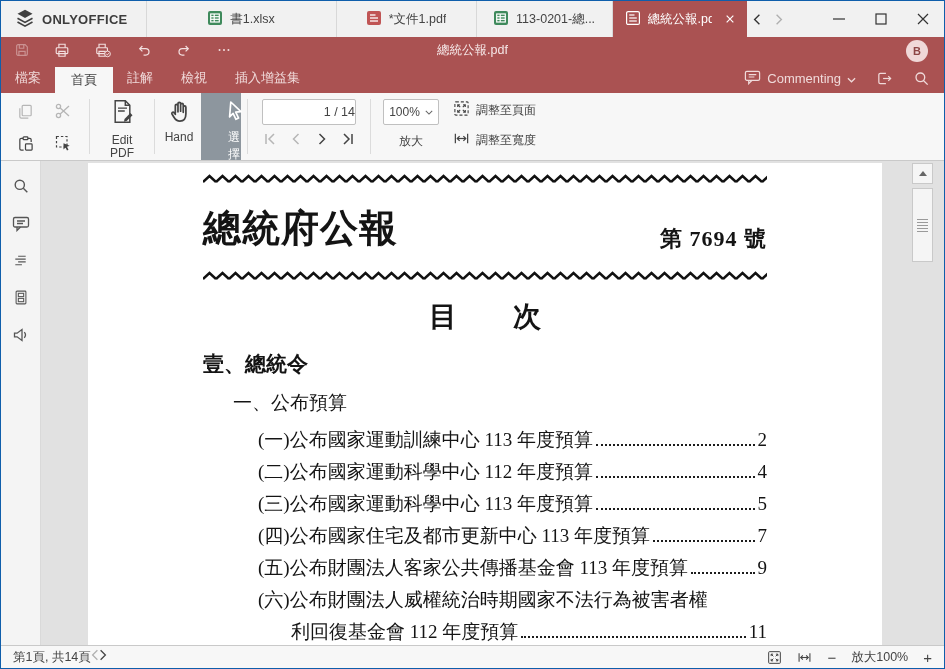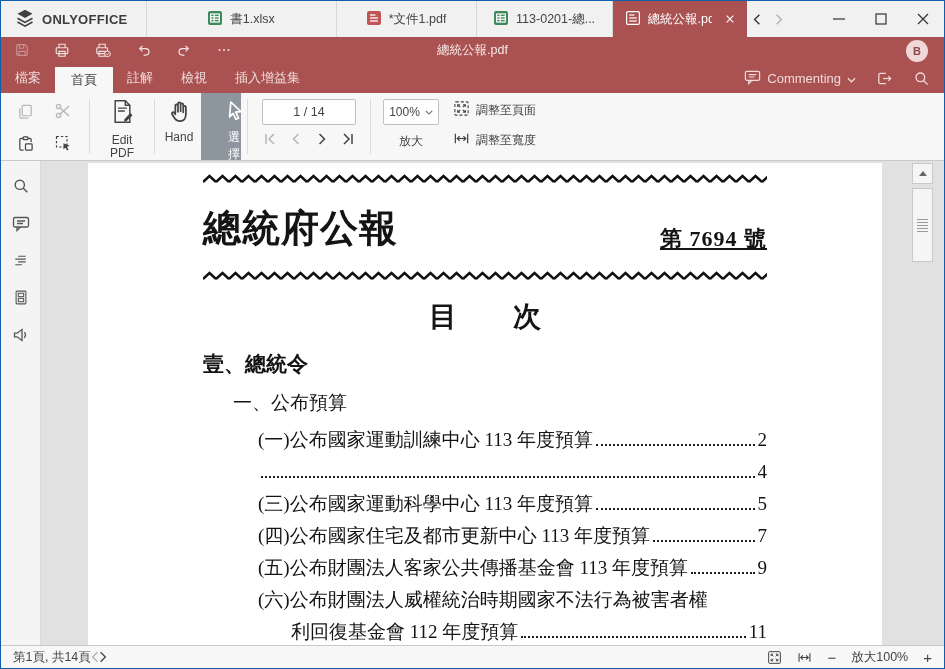--- a/index.html
+++ b/index.html
@@ -43,39 +43,39 @@
   .sep { width:1px; background:#dcdcdc; margin:6px 4px; }
   .grp-clip { display:grid; grid-template-columns:24px 24px; grid-template-rows:24px 24px; gap:8px 14px; padding:6px 10px 0 10px; align-items:center; justify-items:center; }
   .tbtn { display:flex; align-items:center; justify-content:center; color:#444; cursor:pointer; }
   .tbtn.disabled { color:#b6b6b6; cursor:default; }
   .grp-edit { display:flex; flex-direction:column; align-items:center; justify-content:space-between; padding:5px 10px 0; cursor:pointer; }
   .grp-edit .lbl { margin-top:2px; width:36px; text-align:center; line-height:13px; color:#444; }
   .toolcol { display:flex; flex-direction:column; align-items:center; padding-top:6px; width:40px; cursor:pointer; color:#444; }
   .toolcol .lbl { margin-top:3px; }
   .toolcol.active { background:#8d969e; color:#fff; margin:0 2px; padding-top:6px;padding-left:27px; }
   .grp-pages { display:flex; flex-direction:column; padding:6px 10px 0; }
-  .page-box { width:94px; height:26px; background:#fff; border:1px solid #c0c0c0; border-radius:2px; text-align:center; font-size:12.5px; color:#444; line-height:24px; }
+  .page-box { width:94px; height:26px; background:#fff; border:1px solid #c0c0c0; border-radius:2px; text-align:right; font-size:12.5px; color:#444; line-height:24px; }
   .page-nav { display:flex; gap:12px; margin-top:7px; justify-content:center; }
   .grp-zoom { display:flex; flex-direction:column; align-items:center; padding:6px 8px 0; }
   .zoom-box { width:56px; height:26px; background:#fff; border:1px solid #c0c0c0; border-radius:2px; display:flex; align-items:center; justify-content:center; gap:5px; color:#444; cursor:pointer; }
   .zoom-in-lbl { margin-top:8px; color:#444; cursor:pointer; }
   .grp-fit { display:flex; flex-direction:column; padding:6px 6px 0; gap:8px; }
   .fit-row { display:flex; align-items:center; gap:6px; height:22px; color:#444; cursor:pointer; }
 
   
   .main { flex:1; display:flex; min-height:0; }
   .sidebar { width:40px; background:#f4f4f4; border-right:1px solid #d9d9d9; display:flex; flex-direction:column; align-items:center; padding-top:16px; gap:20px; flex:0 0 auto; }
   .sbtn { color:#555; display:flex; align-items:center; justify-content:center; cursor:pointer; }
   .viewport { flex:1; background:#e1e1e1; position:relative; overflow:hidden; }
   .page { position:absolute; left:47px; top:2px; width:794px; height:560px; background:#fff; }
   .doc { padding:10px 115px 0; font-family:"Liberation Serif","DejaVu Serif",serif; color:#141414; }
   .wavy { display:block; width:100%; height:12px; }
   .masthead { display:flex; justify-content:space-between; align-items:flex-end; margin-top:18px; }
   .gz-title { font-size:38px; font-weight:bold; letter-spacing:1px; white-space:nowrap; }
-  .mh-right { text-align:right;text-decoration:underline; }
+  .mh-right { text-align:right; }
   .gz-issue { font-size:22px; font-weight:bold; letter-spacing:1px; }
   .gz-date { font-size:17.5px; margin-top:4px; letter-spacing:.5px; }
   .wavy2 { margin-top:16px; }
   .toc-title { text-align:center; font-size:28px; font-weight:bold; margin-top:16px; }
   .sec { font-size:21px; font-weight:bold; margin-top:14px; }
   .subsec { font-size:19px; margin-top:12px; padding-left:30px; }
   .toc-list { margin-top:8px; }
   .toc-row { display:flex; align-items:baseline; font-size:19px; line-height:32px; padding-left:55px; }
   .toc-row.cont { padding-left:88px; }
   .toc-text { white-space:nowrap; }
@@ -83,21 +83,21 @@
   .toc-page { white-space:nowrap; }
 
   
   .scroll-up { position:absolute; right:11px; top:2px; width:21px; height:21px; background:#f5f5f5; border:1px solid #c9c9c9; display:flex; align-items:center; justify-content:center; cursor:pointer; }
   .scroll-thumb { position:absolute; right:11px; top:27px; width:21px; height:74px; background:#f5f5f5; border:1px solid #c9c9c9; cursor:grab; display:flex; align-items:center; justify-content:center; }
   .grip { width:11px; height:13px; background:repeating-linear-gradient(#9a9a9a 0 1px, transparent 1px 3px); }
   .tri-up { width:0; height:0; border-left:4px solid transparent; border-right:4px solid transparent; border-bottom:5px solid #666; }
 
   
   .statusbar { height:23px; background:#f7f7f7; border-top:1px solid #c9c9c9; display:flex; align-items:center; padding:0 12px; flex:0 0 auto; font-size:12.5px; color:#444; }
-  .sb-left { display:flex; align-items:center; }
+  .sb-left { display:flex; align-items:flex-start; }
   .sb-right { display:flex; align-items:center; gap:15px; }
   .sb-btn { display:flex; align-items:center; cursor:pointer; color:#444; }
   .sb-btn.disabled { color:#b0b0b0; }
   .pm { font-size:15px; line-height:1; cursor:pointer; color:#444; }
 </style>
 </head>
 <body>
 
 <div class="window">
 
@@ -477,20 +477,21 @@
           <div class="sec">壹、總統令</div>
           <div class="subsec">一、公布預算</div>
 
           <div class="toc-list">
             <div class="toc-row">
               <span class="toc-text">(一)公布國家運動訓練中心 113 年度預算</span>
                 <span class="leader"></span>
                 <span class="toc-page">2</span>
             </div>
             <div class="toc-row">
+              <span class="toc-text">(二)公布國家運動科學中心 112 年度預算</span>
                 <span class="leader"></span>
                 <span class="toc-page">4</span>
             </div>
             <div class="toc-row">
               <span class="toc-text">(三)公布國家運動科學中心 113 年度預算</span>
                 <span class="leader"></span>
                 <span class="toc-page">5</span>
             </div>
             <div class="toc-row">
               <span class="toc-text">(四)公布國家住宅及都市更新中心 113 年度預算</span>

